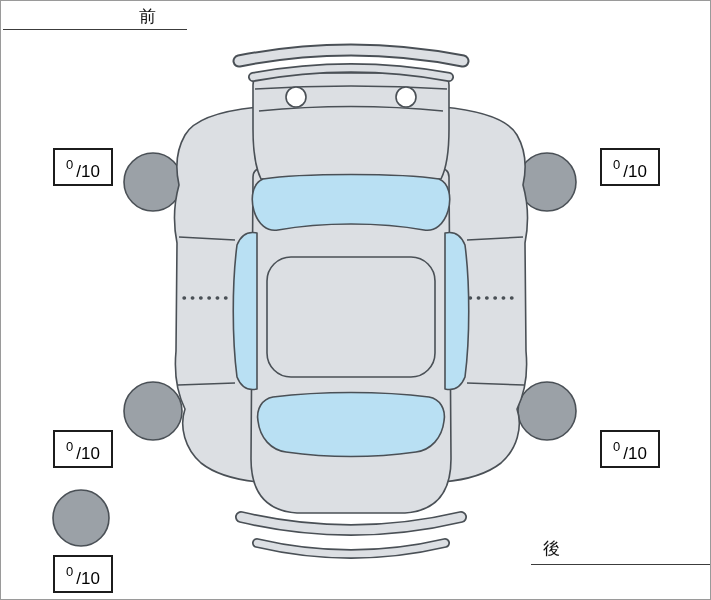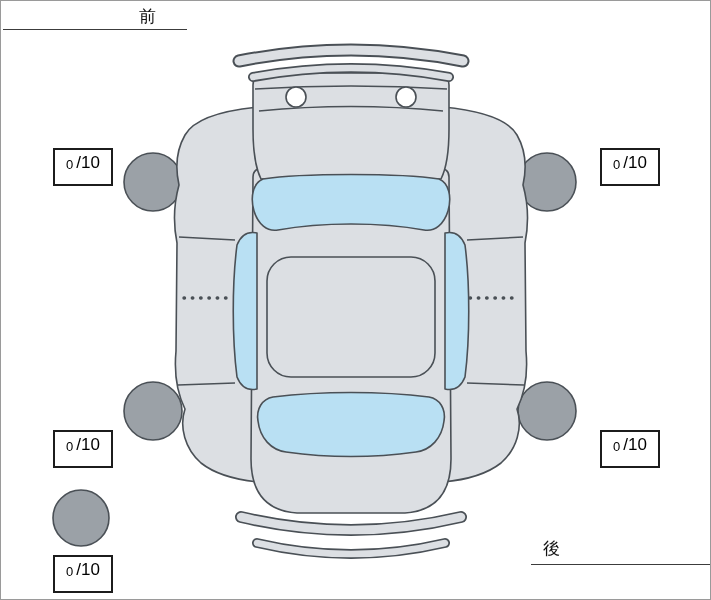--- a/index.html
+++ b/index.html
@@ -41,21 +41,21 @@
     background:#fff;border:2px solid #1c1c1c;
     display:flex;justify-content:center;align-items:flex-start;gap:3px;
     color:#000;
   }
   .score-box.pos-fl{left:52px;top:147px;}
   .score-box.pos-fr{left:599px;top:147px;}
   .score-box.pos-rl{left:52px;top:429px;}
   .score-box.pos-rr{left:599px;top:429px;}
   .score-box.pos-sp{left:52px;top:554px;}
   .score-val{font-size:13px;line-height:1;margin-top:8px;}
-  .score-max{font-size:17px;line-height:1;margin-top:4px;}
+  .score-max{font-size:17px;line-height:1;margin-top:13px;}
 </style>
 </head>
 <body>
 
 <div class="canvas">
 
   <svg class="car-svg" width="711" height="600" viewBox="0 0 711 600">
 
     <circle class="fill-tire stroke-outline" cx="152" cy="181" r="29"></circle>
     <circle class="fill-tire stroke-outline" cx="546" cy="181" r="29"></circle>

